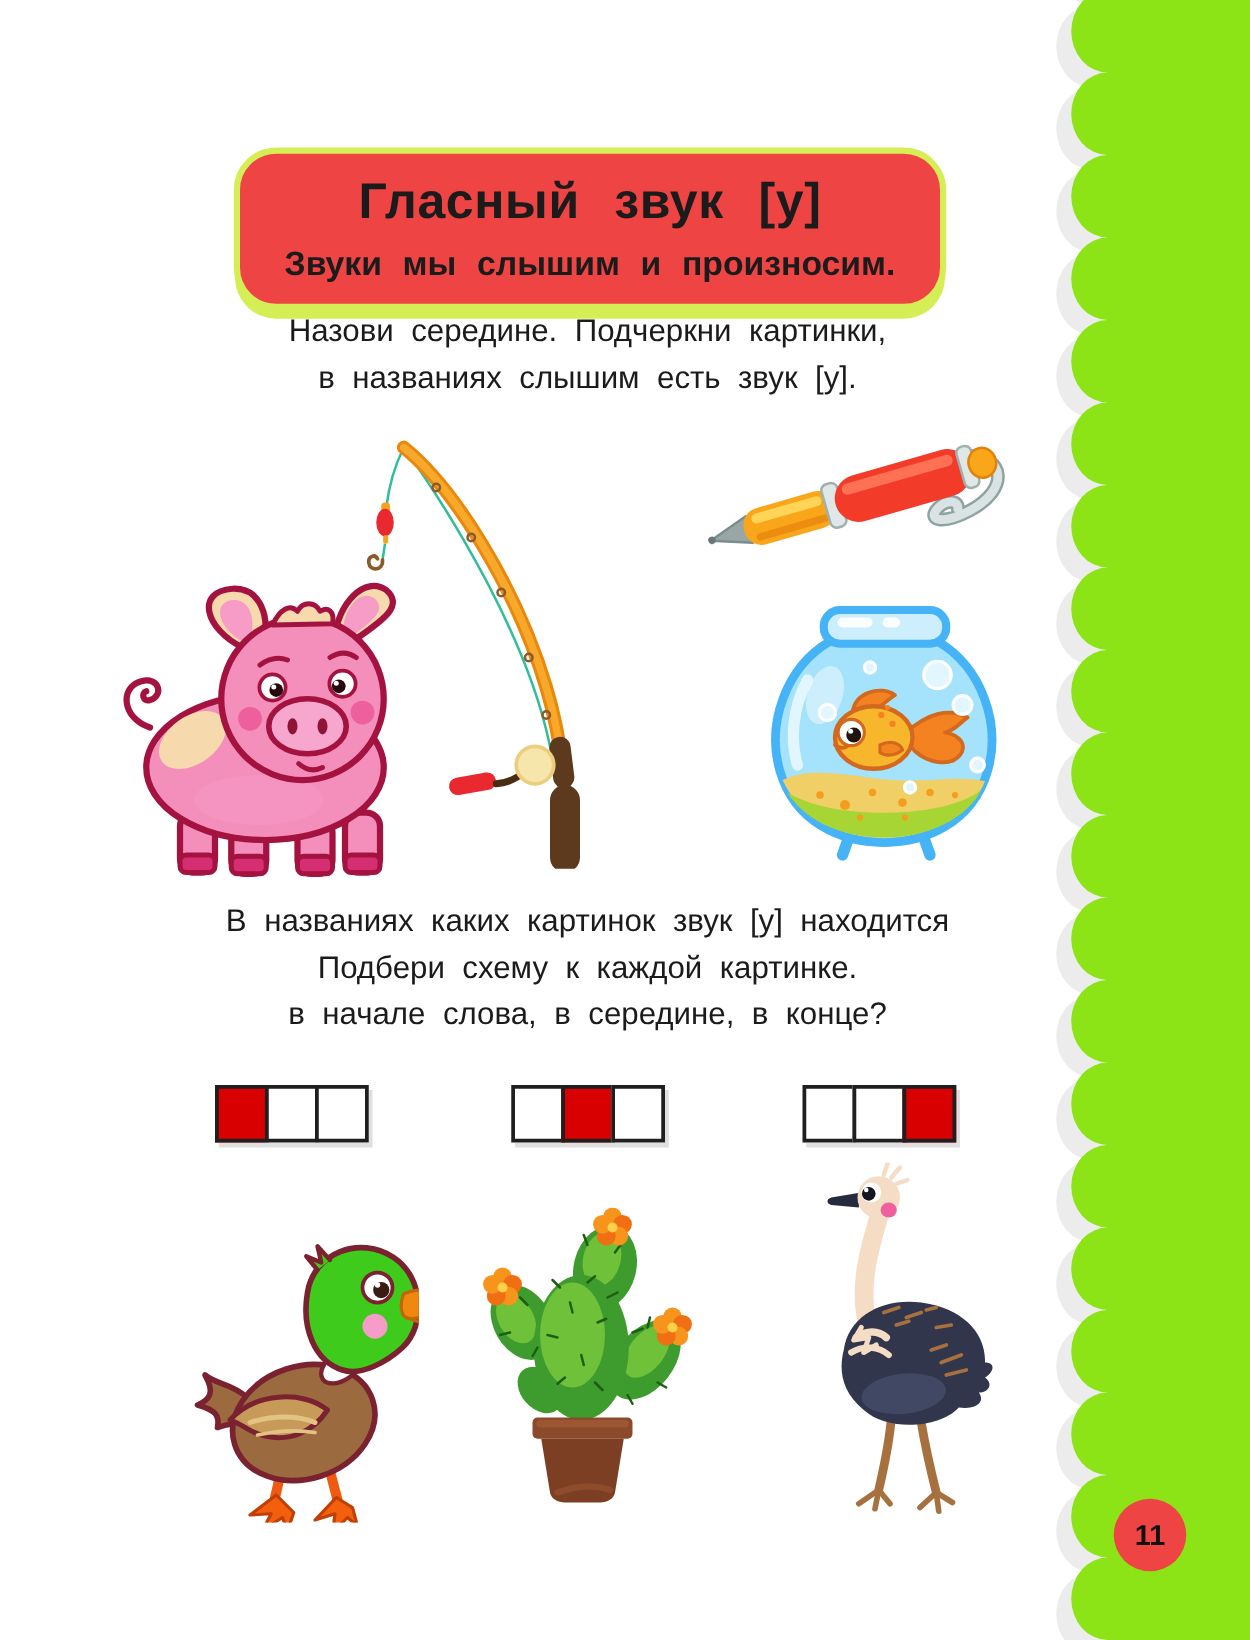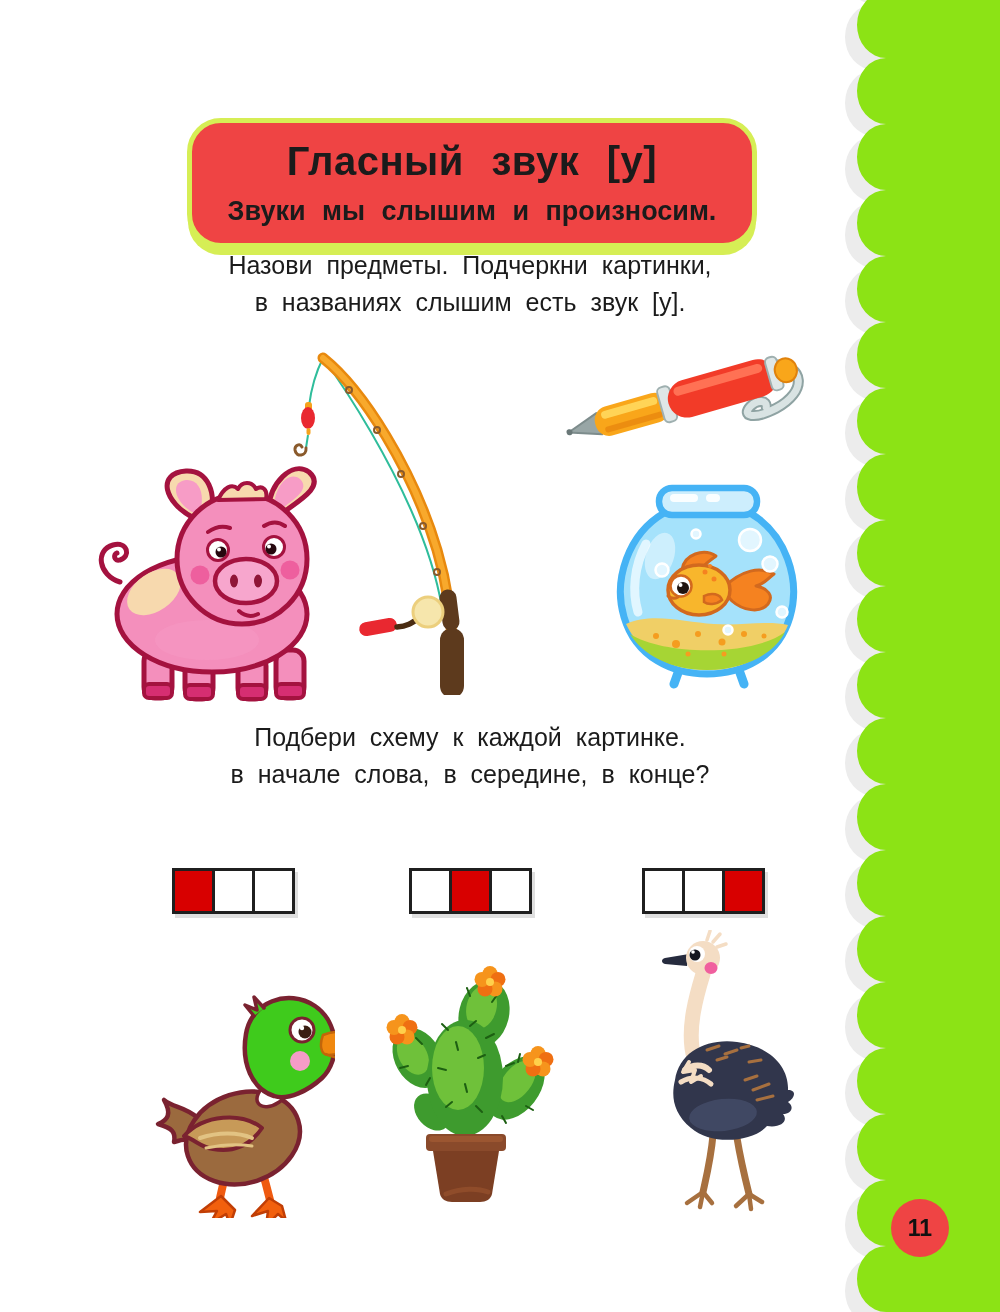--- a/index.html
+++ b/index.html
@@ -60,21 +60,21 @@
   <div class="page-num">
     <span>11</span>
   </div>
 
   <div class="title-box">
     <div class="title">Гласный звук [у]</div>
     <div class="subtitle">Звуки мы слышим и произносим.</div>
   </div>
 
   <div class="instr instr1">
-    <div>Назови предметы. Подчеркни картинки,</div>
+    <div>Назови середине. Подчеркни картинки,</div>
     <div>в названиях слышим есть звук [у].</div>
   </div>
 
   <svg class="illus pig" width="245" height="245" viewBox="0 0 245 245">
     <path d="M38,120 C16,113 13,88 31,83 C46,79 49,95 38,98 C32,100 31,92 35,91" fill="none" stroke="#a4123f" stroke-width="5" stroke-linecap="round"></path>
     <g stroke="#a4123f" stroke-width="5" fill="#f48fbc">
       <rect x="62" y="188" width="28" height="48" rx="11"></rect>
       <rect x="103" y="193" width="28" height="44" rx="11"></rect>
       <rect x="156" y="193" width="28" height="44" rx="11"></rect>
       <rect x="194" y="188" width="28" height="48" rx="11"></rect>
@@ -186,20 +186,21 @@
       <circle cx="124" cy="146" r="4.5"></circle>
         <circle cx="178" cy="128" r="5.5"></circle>
         <circle cx="92" cy="50" r="4.5"></circle>
     </g>
     <rect x="55" y="4" width="98" height="27" rx="13" fill="#cdeefd" stroke="#45b3f5" stroke-width="6.5"></rect>
     <rect x="66" y="10" width="28" height="8" rx="4" fill="#fff" opacity=".9"></rect>
     <rect x="102" y="10" width="14" height="8" rx="4" fill="#fff" opacity=".9"></rect>
   </svg>
 
   <div class="instr instr2">
+    <div>В названиях каких картинок звук [у] находится</div>
     <div>Подбери схему к каждой картинке.</div>
     <div>в начале слова, в середине, в конце?</div>
   </div>
 
   <div class="scheme scheme-1">
       <div class="cell red"></div>
       <div class="cell"></div>
       <div class="cell"></div>
     </div>
   <div class="scheme scheme-2">

